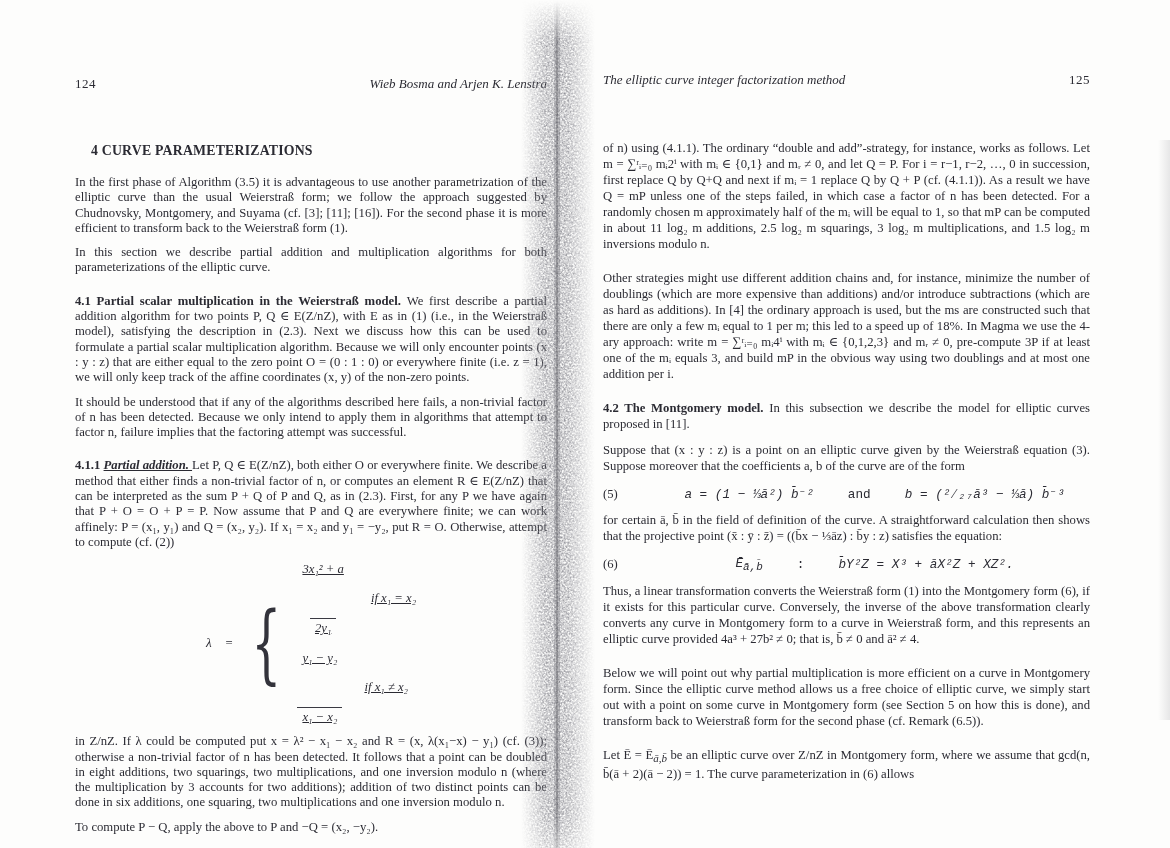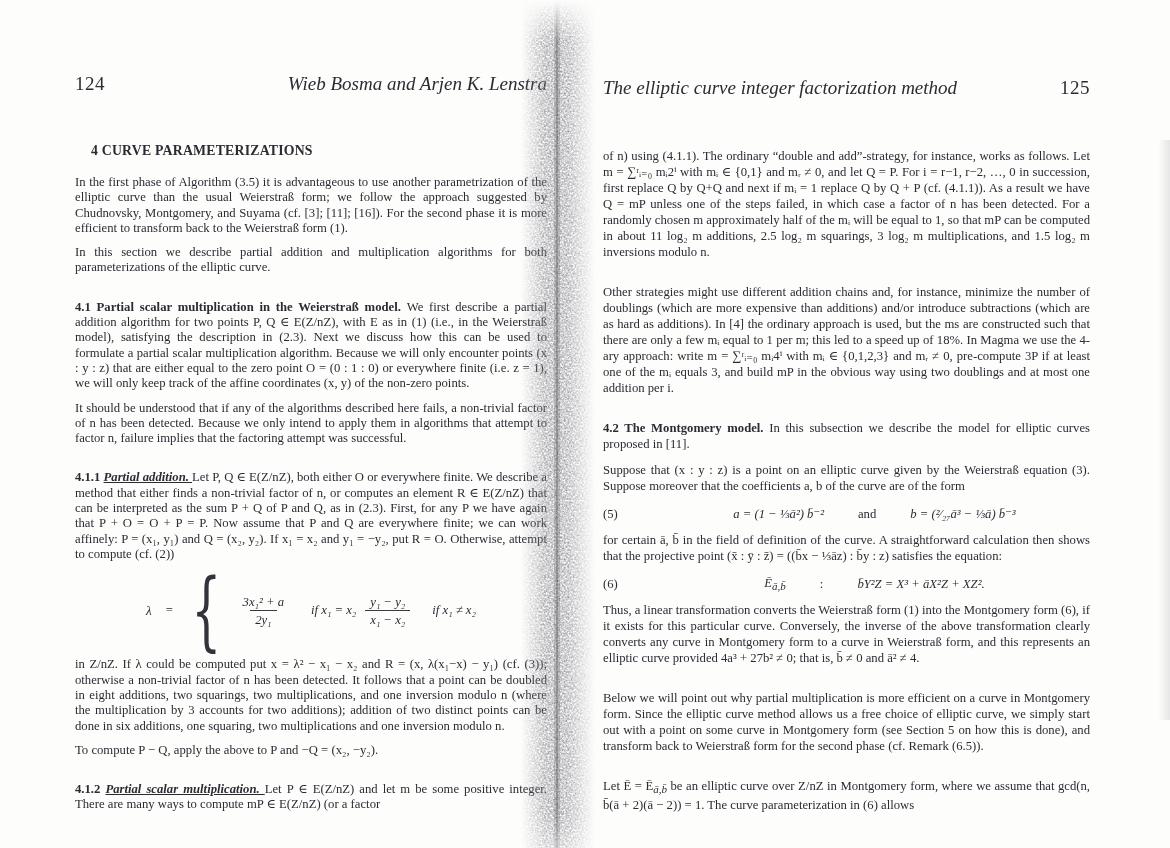--- a/index.html
+++ b/index.html
@@ -4,50 +4,50 @@
 <style>
   html,body{margin:0;padding:0;}
   body{
     width:1170px;height:848px;position:relative;overflow:hidden;
     background:#fdfdfc;
     font-family:"Liberation Serif","DejaVu Serif","DejaVu Sans",serif;
     color:#2b2b33;
   }
   .page-col{position:absolute;}
   .col-left{left:75px;top:76px;width:472px;}
-  .col-right{left:603px;top:80px;width:487px;}
+  .col-right{left:603px;top:72px;width:487px;}
   .pagehead{display:flex;justify-content:space-between;align-items:baseline;
-    font-size:19px;line-height:15px;}
+    font-size:13px;line-height:15px;}
   .runhead{font-style:italic;}
   .pagenum{font-style:normal;letter-spacing:0.5px;}
   h1.secmain{font-size:13.8px;line-height:16px;font-weight:bold;margin:52px 0 0 16px;
     letter-spacing:0.2px;}
   p{font-size:12.7px;line-height:15.3px;text-align:justify;margin:9px 0 0 0;}
   .col-right p{line-height:16px;}
   p.first{margin-top:16px;}
-  p.secgap{margin-top:24px;}
+  p.secgap{margin-top:18px;}
   p.smallgap{margin-top:10px;}
   .seclabel{font-weight:bold;}
   .seclabel-it{font-weight:bold;font-style:italic;text-decoration:underline;}
   .eq-display{display:flex;justify-content:center;align-items:center;gap:12px;
     margin:12px 0 4px 0;font-size:12.7px;}
   .lambda-lhs{font-style:italic;font-size:13px;}
   .eq-sign{padding:0 2px;}
   .brace{font-size:86px;font-weight:100;line-height:0.85;transform:scaleX(0.55);
     color:#33333b;font-family:"DejaVu Serif",serif;margin:0 -8px;}
-  .cases{display:flex;flex-direction:row;gap:9px;}
+  .cases{display:flex;flex-direction:column;gap:16px;text-decoration:underline;}
   .case-row{display:flex;align-items:center;gap:22px;}
   .frac{display:inline-flex;flex-direction:column;align-items:center;font-style:italic;}
   .frac .num{padding:0 5px 1px 5px;line-height:14px;}
-  .frac .den{border-top:1px solid #3a3a42;padding:2px 5px 0 5px;line-height:14px;}
+  .frac .den{border-top:1px solid #3a3a42;padding:2px 5px 0 5px;line-height:14px;margin-top:41px;}
   .cond{font-style:italic;text-align:right;}
   .eq-line{display:flex;align-items:center;margin:12px 0 2px 0;font-size:12.7px;}
   .eq-label{width:56px;flex:none;}
   .eq-body{flex:1;display:flex;justify-content:center;align-items:center;gap:34px;
-    font-style:italic;}
+    font-style:italic;font-family:Liberation Mono, monospace;}
   .eq-body .conj{font-style:normal;}
   .sub{font-size:11px;vertical-align:-3px;font-style:italic;}
   .gutter{position:absolute;left:521px;top:0;width:74px;height:848px;
     -webkit-mask-image:linear-gradient(to bottom,transparent 0,#000 42px,#000 96%,rgba(0,0,0,.55) 100%);
     mask-image:linear-gradient(to bottom,transparent 0,#000 42px,#000 96%,rgba(0,0,0,.55) 100%);}
   .edge-right{position:absolute;right:0;top:140px;width:12px;height:580px;
     background:linear-gradient(to right,rgba(255,255,255,0),rgba(150,150,156,.22));}
 </style>
 </head>
 <body>

